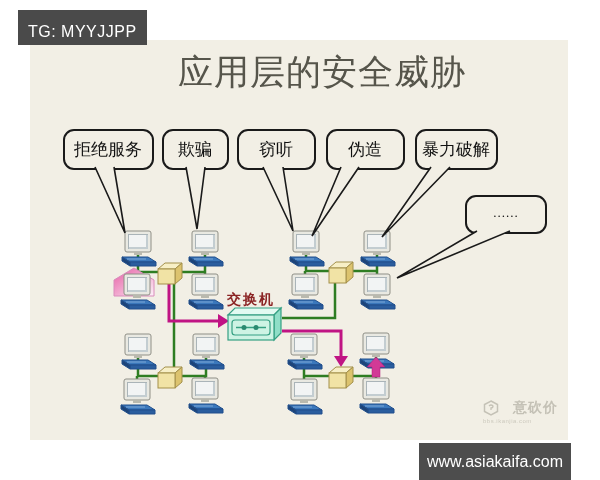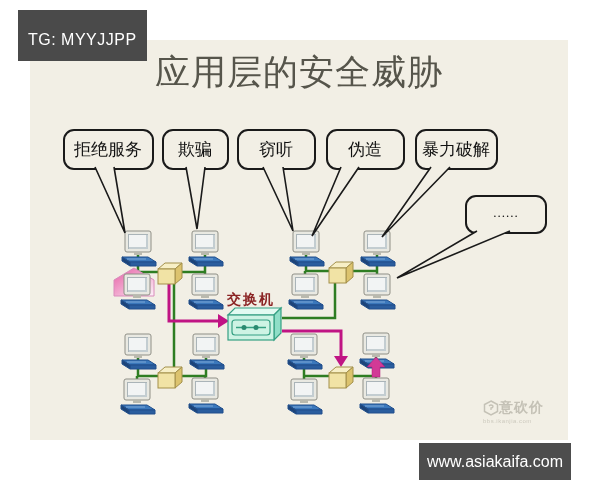--- a/index.html
+++ b/index.html
@@ -1,30 +1,30 @@
 <!DOCTYPE html>
 <html><head>
 <meta charset="utf-8">
 <style>
   html,body{margin:0;padding:0;background:#fff;}
   .stage{position:relative;width:600px;height:480px;background:#ffffff;overflow:hidden;
          font-family:"Liberation Sans",sans-serif;}
   .tg-banner{position:absolute;left:18px;top:10px;height:19px;line-height:27px;
-             background:#4a4a4a;color:#fff;font-size:16px;padding:16px 10px;letter-spacing:.5px;}
+             background:#4a4a4a;color:#fff;font-size:16px;padding:8px 10px;letter-spacing:.5px;}
   .slide{position:absolute;left:30px;top:40px;width:538px;height:400px;background:#f2efe5;}
   .slide-title{position:absolute;left:30px;top:49px;width:538px;text-align:center;
                color:#56554b;font-size:35px;font-weight:500;letter-spacing:1px;
-               font-family:"Liberation Sans",sans-serif;}
+               font-family:"Liberation Sans",sans-serif;padding-left:23px;}
   .diagram{position:absolute;left:0;top:0;width:600px;height:480px;pointer-events:none;}
   .bubble-text{font-family:"Liberation Serif",serif;font-size:17px;fill:#111;}
   .ellipsis-text{font-family:"Liberation Serif",serif;font-size:13px;fill:#111;letter-spacing:1px;}
   .switch-label{font-family:"Liberation Serif",serif;font-size:14px;font-weight:bold;
                 fill:#8b2525;letter-spacing:2px;}
   .watermark{position:absolute;left:483px;top:399px;width:90px;color:#bdbaae;opacity:.85;}
-  .wm-row{display:flex;align-items:center;gap:0;}
+  .wm-row{display:flex;align-items:center;gap:14px;}
   .wm-brand{font-size:14px;font-weight:bold;letter-spacing:1px;}
   .wm-sub{font-size:6px;letter-spacing:.5px;margin-top:1px;color:#c6c3b7;}
   .footer-banner{position:absolute;left:419px;top:443px;width:152px;height:37px;
                  background:#4d4d4d;color:#fff;font-size:16px;display:flex;
                  align-items:center;justify-content:center;}
 </style>
 </head>
 <body>
 
 <div class="stage">

